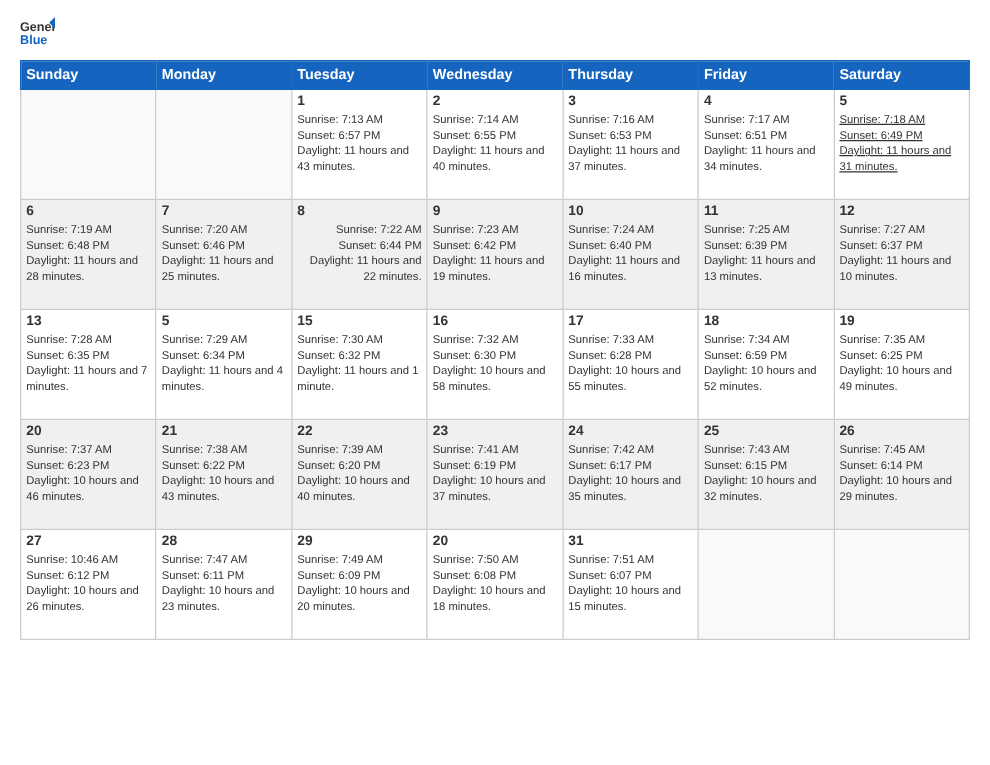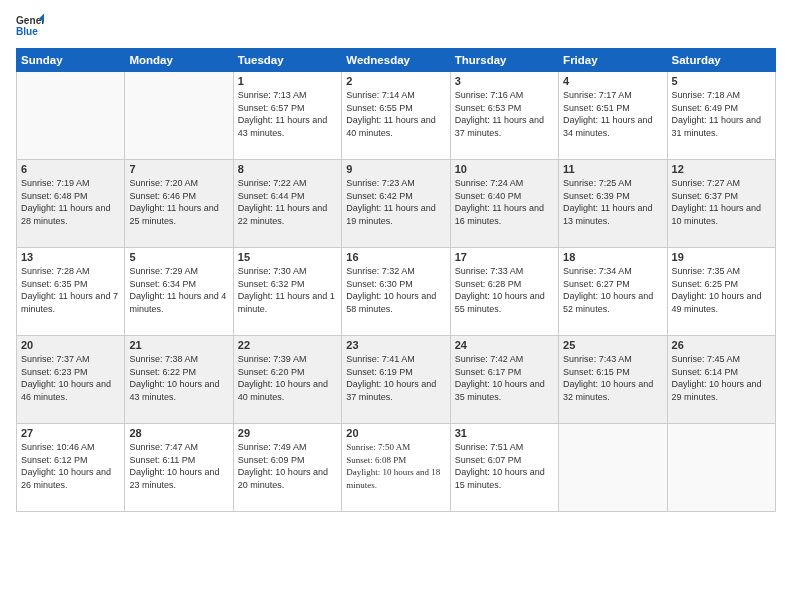--- a/index.html
+++ b/index.html
@@ -139,41 +139,41 @@
 Daylight: 11 hours and 37 minutes.</div>
           </td>
           <td>
             <span class="day-num">4</span>
             <div class="cell-content" style="white-space: pre-line;">Sunrise: 7:17 AM
 Sunset: 6:51 PM
 Daylight: 11 hours and 34 minutes.</div>
           </td>
           <td>
             <span class="day-num">5</span>
-            <div class="cell-content" style="white-space: pre-line;">Sunrise: 7:18 AM
+            <div class="cell-content" style="white-space: pre-line; text-decoration: underline;">Sunrise: 7:18 AM
 Sunset: 6:49 PM
 Daylight: 11 hours and 31 minutes.</div>
           </td>
         </tr>
         <tr class="row-shaded">
           <td>
             <span class="day-num">6</span>
             <div class="cell-content" style="white-space: pre-line;">Sunrise: 7:19 AM
 Sunset: 6:48 PM
 Daylight: 11 hours and 28 minutes.</div>
           </td>
           <td>
             <span class="day-num">7</span>
             <div class="cell-content" style="white-space: pre-line;">Sunrise: 7:20 AM
 Sunset: 6:46 PM
 Daylight: 11 hours and 25 minutes.</div>
           </td>
           <td>
             <span class="day-num">8</span>
-            <div class="cell-content" style="white-space: pre-line;">Sunrise: 7:22 AM
+            <div class="cell-content" style="white-space: pre-line; text-align: right;">Sunrise: 7:22 AM
 Sunset: 6:44 PM
 Daylight: 11 hours and 22 minutes.</div>
           </td>
           <td>
             <span class="day-num">9</span>
             <div class="cell-content" style="white-space: pre-line;">Sunrise: 7:23 AM
 Sunset: 6:42 PM
 Daylight: 11 hours and 19 minutes.</div>
           </td>
           <td>
@@ -222,21 +222,21 @@
           </td>
           <td>
             <span class="day-num">17</span>
             <div class="cell-content" style="white-space: pre-line;">Sunrise: 7:33 AM
 Sunset: 6:28 PM
 Daylight: 10 hours and 55 minutes.</div>
           </td>
           <td>
             <span class="day-num">18</span>
             <div class="cell-content" style="white-space: pre-line;">Sunrise: 7:34 AM
-Sunset: 6:27 PM
+Sunset: 6:59 PM
 Daylight: 10 hours and 52 minutes.</div>
           </td>
           <td>
             <span class="day-num">19</span>
             <div class="cell-content" style="white-space: pre-line;">Sunrise: 7:35 AM
 Sunset: 6:25 PM
 Daylight: 10 hours and 49 minutes.</div>
           </td>
         </tr>
         <tr class="row-shaded">
@@ -297,21 +297,21 @@
 Daylight: 10 hours and 23 minutes.</div>
           </td>
           <td>
             <span class="day-num">29</span>
             <div class="cell-content" style="white-space: pre-line;">Sunrise: 7:49 AM
 Sunset: 6:09 PM
 Daylight: 10 hours and 20 minutes.</div>
           </td>
           <td>
             <span class="day-num">20</span>
-            <div class="cell-content" style="white-space: pre-line; font-family: Liberation Serif, serif;">Sunrise: 7:50 AM
+            <div class="cell-content" style="white-space: pre-line;">Sunrise: 7:50 AM
 Sunset: 6:08 PM
 Daylight: 10 hours and 18 minutes.</div>
           </td>
           <td>
             <span class="day-num">31</span>
             <div class="cell-content" style="white-space: pre-line;">Sunrise: 7:51 AM
 Sunset: 6:07 PM
 Daylight: 10 hours and 15 minutes.</div>
           </td>
           <td class="empty"></td>

